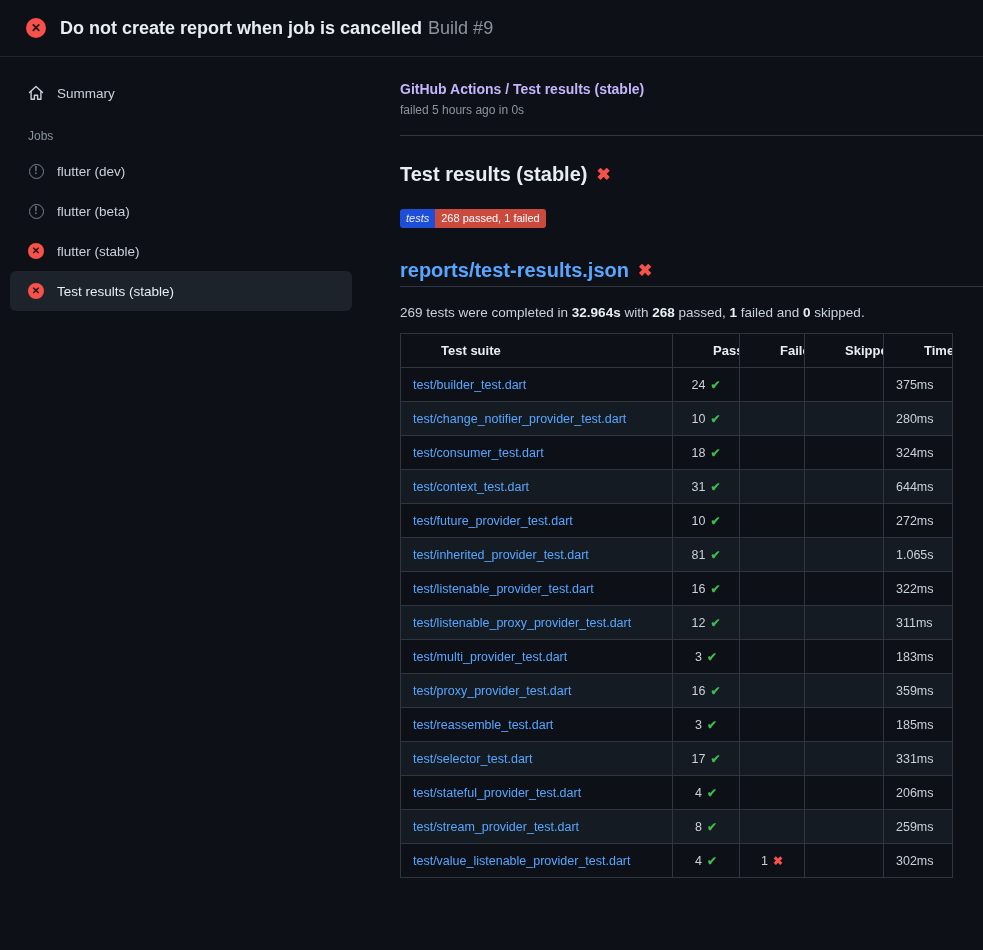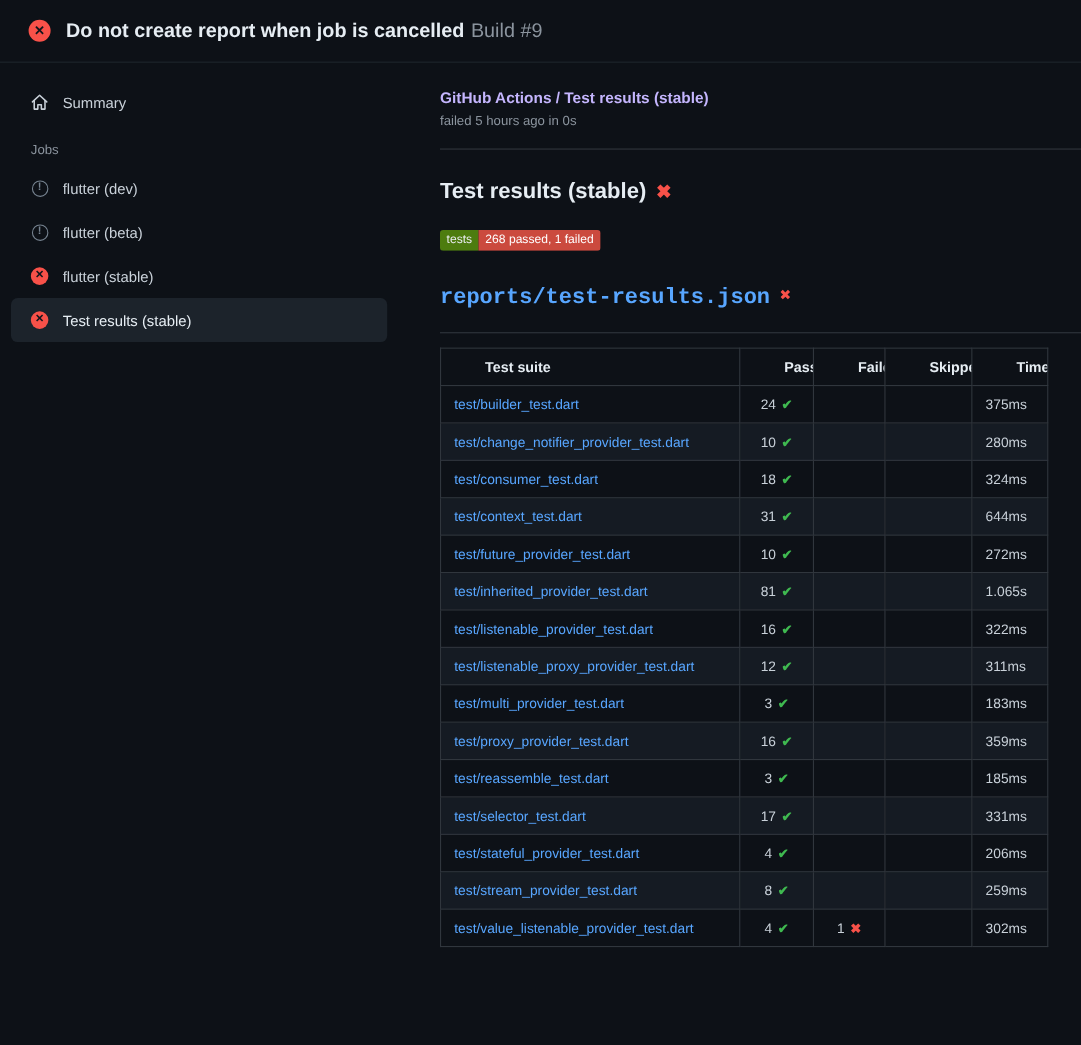--- a/index.html
+++ b/index.html
@@ -60,27 +60,27 @@
   .section-heading {
     margin:27px 0 0 0; font-size:20px; font-weight:700; color:#e6edf3;
     display:flex; align-items:center; gap:9px;
   }
   .red-x { color:#f85149; font-size:17px; font-weight:700; line-height:1; }
 
   .badge {
     display:inline-flex; margin-top:23px; border-radius:3px; overflow:hidden;
     font-size:11px; line-height:1;
   }
-  .badge-label { background:#4d7c0f; color:#e8ebee; padding:4px 6px; }
+  .badge-label { background:#1d4ed8; color:#e8ebee; padding:4px 6px;font-style:italic; }
   .badge-value { background:#cb4a3e; color:#ffffff; padding:4px 6px; }
 
   .report-heading {
     margin:31px 0 0 0; font-size:20px; font-weight:700;
     display:flex; align-items:center; gap:9px;
-    padding-bottom:20px; border-bottom:1px solid #30363d;font-family:Liberation Mono, monospace;
+    padding-bottom:4px; border-bottom:1px solid #30363d;
   }
   .report-heading a { color:#58a6ff; text-decoration:none; cursor:pointer; }
 
   .summary-line { margin:18px 0 0 0; font-size:13.5px; color:#c9d1d9; }
   .summary-line b { color:#e6edf3; }
 
   
   table.results {
     border-collapse:collapse; margin-top:13px;
     width:552px; table-layout:fixed;
@@ -165,20 +165,21 @@
     <div class="badge">
       <span class="badge-label">tests</span>
       <span class="badge-value">268 passed, 1 failed</span>
     </div>
 
     <h2 class="report-heading">
       <a>reports/test-results.json</a>
       <span class="red-x">✖</span>
     </h2>
 
+    <p class="summary-line"><span>269 tests were completed in </span><b>32.964s</b><span> with </span><b>268</b><span> passed, </span><b>1</b><span> failed and </span><b>0</b><span> skipped.</span></p>
 
     <table class="results">
       <colgroup>
         <col style="width:272px">
           <col style="width:67px">
           <col style="width:65px">
           <col style="width:79px">
           <col style="width:69px">
       </colgroup>
       <thead>

